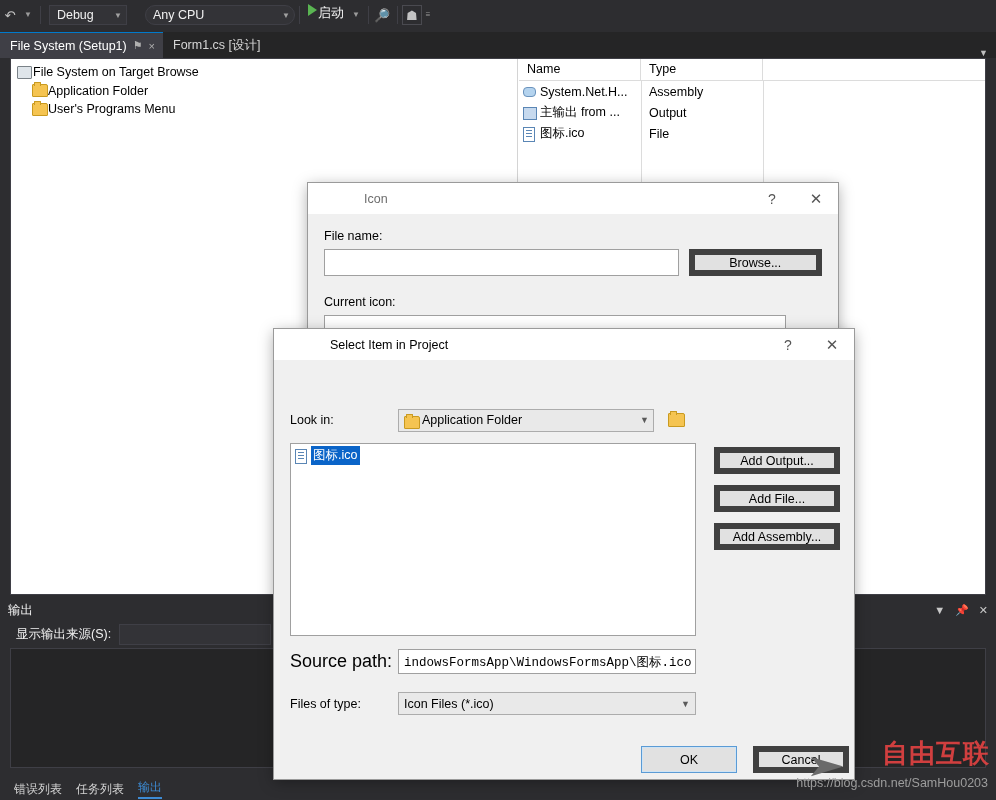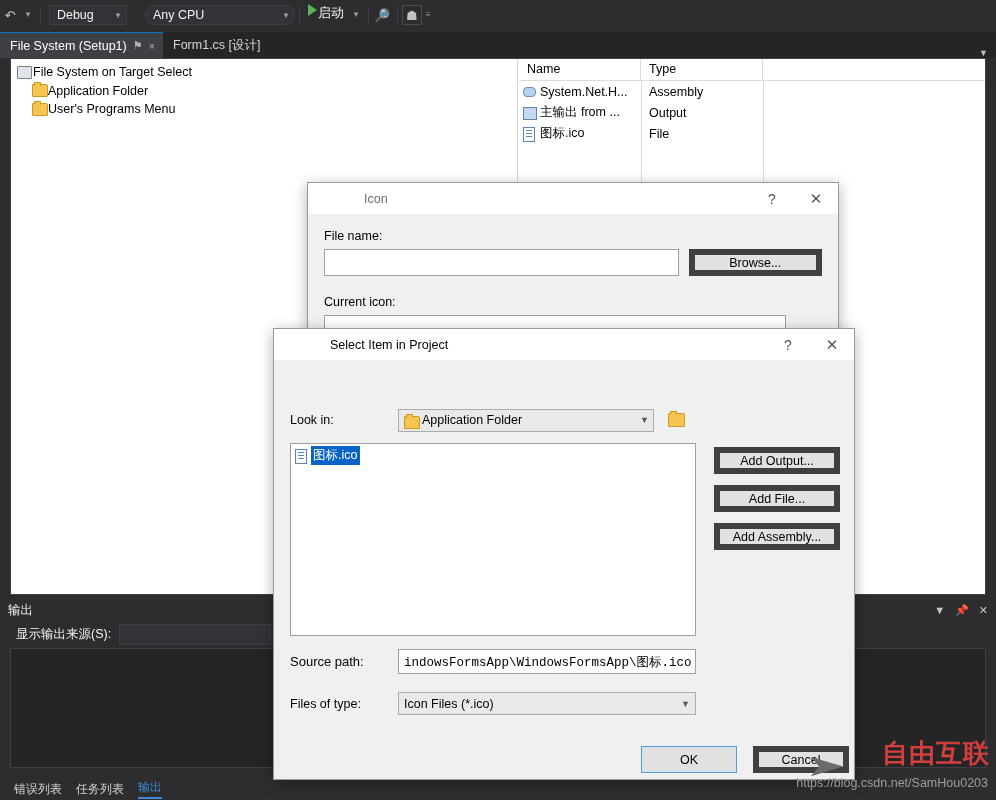--- a/index.html
+++ b/index.html
@@ -126,21 +126,21 @@
     position:absolute;left:16px;top:82px;width:406px;height:193px;
     background:#fff;border:1px solid #a0a0a0;box-sizing:border-box;padding:3px 2px;
   }
   .file-item{display:flex;align-items:center;gap:3px;height:17px;font-size:12.5px;padding-left:2px;}
   .file-item .nm{background:#0a64c8;color:#fff;padding:1px 3px 1px 2px;}
 
   .sidebtns{position:absolute;left:440px;top:86px;width:126px;}
   .sidebtns .btn{width:126px;height:27px;margin-bottom:11px;}
 
   .srcrow{position:absolute;left:16px;top:288px;display:flex;align-items:center;}
-  .srcrow .lb{width:108px;font-size:13px;}
+  .srcrow .lb{width:108px;font-size:18px;}
   .srcbox{width:298px;height:25px;background:#fff;border:1px solid #a0a0a0;box-sizing:border-box;font-size:12.5px;padding:4px 5px;color:#000;white-space:nowrap;overflow:hidden;font-family:Liberation Mono, monospace;}
   .ftrow{position:absolute;left:16px;top:331px;display:flex;align-items:center;}
   .ftrow .lb{width:108px;font-size:12.5px;}
   .ftcombo{width:298px;height:23px;background:#e9e9e9;border:1px solid #acacac;box-sizing:border-box;display:flex;align-items:center;padding:4px 5px;font-size:12.5px;}
   .ftcombo .cval{flex:1;}
   .ftcombo .chev{color:#5a5a5a;font-size:9px;}
 
   .dlg-ok{position:absolute;left:367px;top:385px;width:96px;height:27px;background:#e1e1e1;border:1px solid #5b9bd5;box-shadow:inset 0 0 0 1px #cfe4f5;}
   .dlg-cancel{position:absolute;left:479px;top:385px;width:96px;height:27px;}
 
@@ -201,21 +201,21 @@
     <div class="overflow">▼</div>
   </div>
 
   <div class="designer">
 
     <div class="tree-pane">
       <div class="tree-row ind1" style="margin-top:4px;">
         <span class="glyph">
             <span class="pc"></span>
           </span>
-        <span>File System on Target Select</span>
+        <span>File System on Target Browse</span>
       </div>
       <div class="tree-row ind2">
         <span class="glyph">
             <span class="folder"></span>
           </span>
         <span>Application Folder</span>
       </div>
       <div class="tree-row ind2">
         <span class="glyph">
             <span class="folder"></span>

